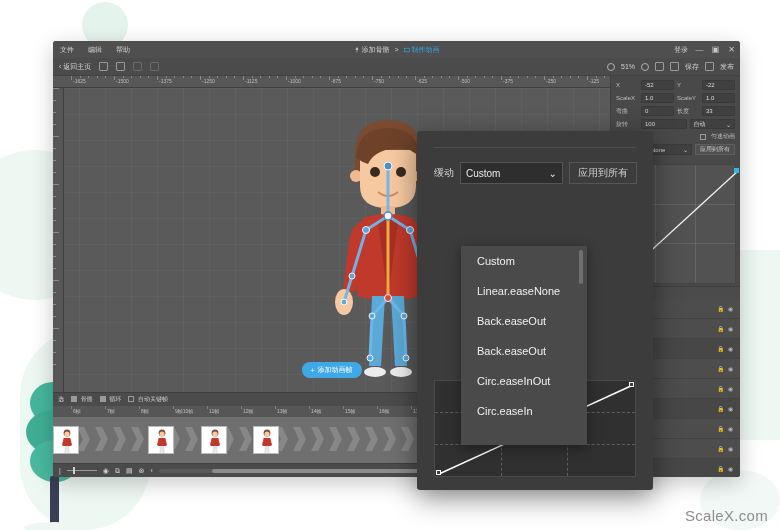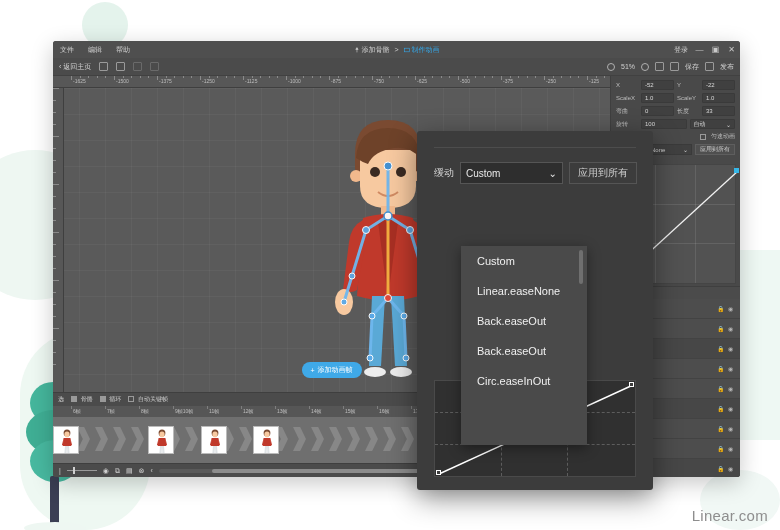--- a/index.html
+++ b/index.html
@@ -677,18 +677,19 @@
     </div>
   </div>
 
   <div class="dropdown">
     <div id="dropdown-items">
         <div class="ditem">Custom</div>
         <div class="ditem">Linear.easeNone</div>
         <div class="ditem">Back.easeOut</div>
         <div class="ditem">Back.easeOut</div>
         <div class="ditem">Circ.easeInOut</div>
+        <div class="ditem">Circ.easeIn</div>
       </div>
     <span class="dscroll"></span>
   </div>
 
-  <div class="watermark">Linear.com</div>
+  <div class="watermark">ScaleX.com</div>
 </div>
 
 </body></html>

